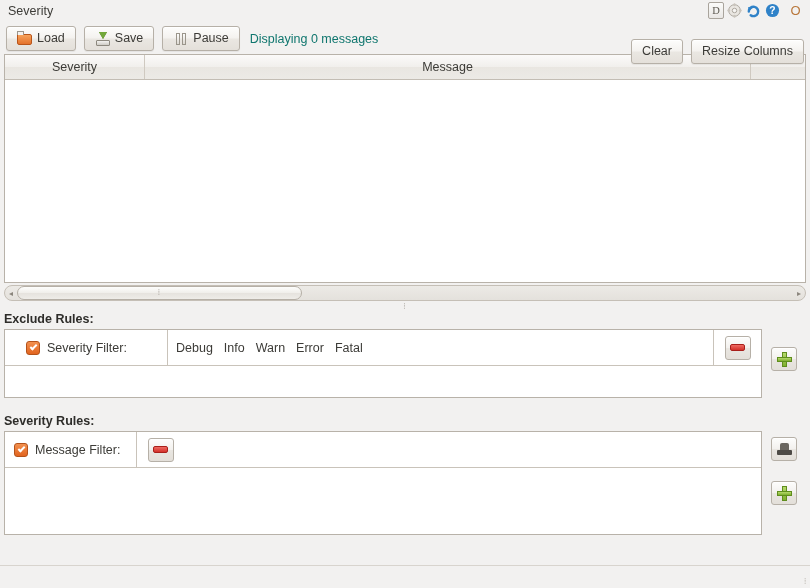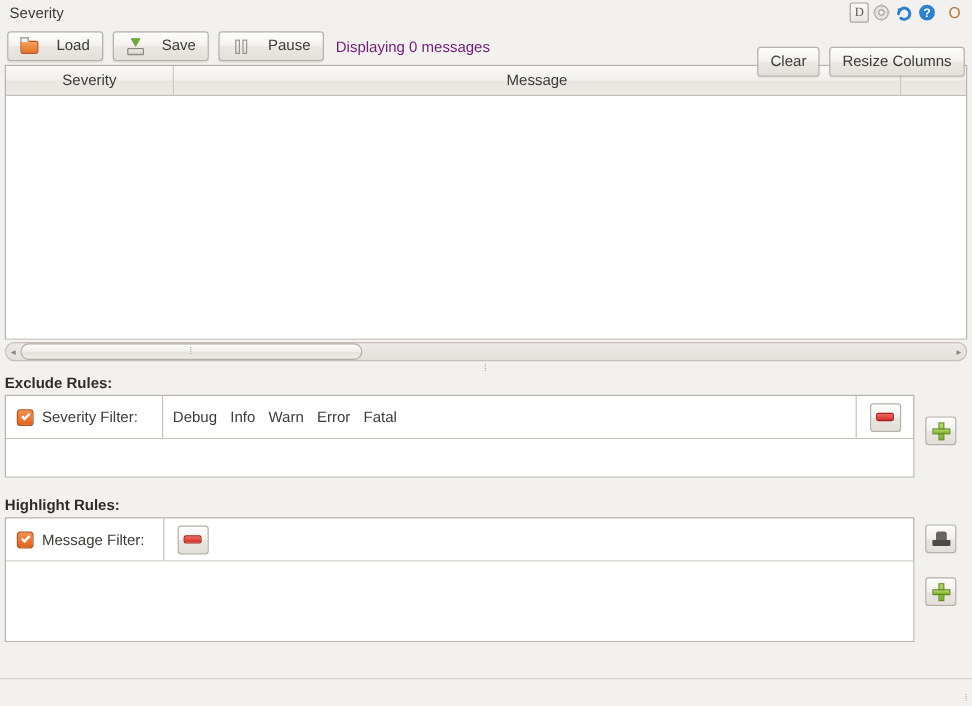--- a/index.html
+++ b/index.html
@@ -73,33 +73,33 @@
   }
   .btn {
     height: 25px;
     border: 1px solid #b6b0a7;
     border-radius: 3px;
     background: linear-gradient(#fdfdfc 0%, #f4f2ef 48%, #eae7e2 52%, #e4e0da 100%);
     box-shadow: inset 0 1px 0 #ffffff, 0 1px 1px rgba(0,0,0,0.06);
     display: inline-flex;
     align-items: center;
     justify-content: center;
-    gap: 14px;
+    gap: 4px;
     padding: 0 10px;
     font-size: 12.5px;
     color: #3c3b37;
     cursor: default;
     box-sizing: border-box;
     margin-right: 8px;
     white-space: nowrap;
   }
   .btn .lbl { line-height: 1; }
   .status-text {
     font-size: 12.5px;
-    color: #701a75;
+    color: #0f766e;
     margin-left: 2px;
   }
   .toolbar-right {
     position: absolute;
     right: 6px;
     top: 16px;
     display: flex;
   }
   .toolbar-right .btn { margin-right: 0; margin-left: 8px; }
 
@@ -245,21 +245,21 @@
     box-sizing: border-box;
   }
   .rule-left {
     display: flex;
     align-items: center;
     gap: 7px;
     padding: 0 9px 0 9px;
     border-right: 1px solid #c9c3ba;
     box-sizing: border-box;
   }
-  .rule-left.sev { width: 131px; }
+  .rule-left.sev { width: 151px; margin-left: 12px; }
   .rule-left.msg { width: 131px; border-right: none; }
   .rule-mid {
     flex: 1;
     display: flex;
     align-items: center;
     padding: 0 8px;
     gap: 10px;
   }
   .sev-list { display: flex; gap: 11px; justify-content: center; }
   .sev-item { font-size: 12.5px; color: #3c3b37; }
@@ -507,21 +507,21 @@
     </div>
     <div class="rules-body"></div>
   </div>
   <div class="side-btns">
     <span class="sqbtn" style="margin-top:18px;">
       <span class="plus-glyph"></span>
     </span>
   </div>
 </div>
 
-<div class="section-label" style="margin-top:16px;">Highlight Rules:</div>
+<div class="section-label" style="margin-top:16px;">Severity Rules:</div>
 <div class="rules-row">
   <div class="rules-panel">
     <div class="rule-line">
       <div class="rule-left msg">
         <span class="cbox checked"></span>
         <span class="lbl-inline">Message Filter:</span>
       </div>
       <div class="rule-right-cell">
         <span class="sqbtn">
           <span class="minus-glyph"></span>

